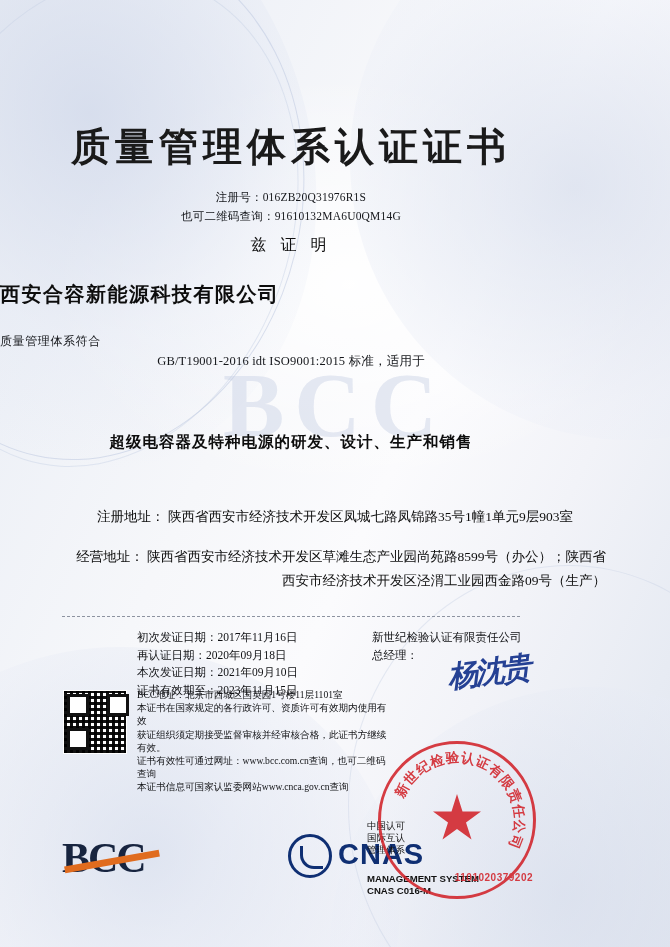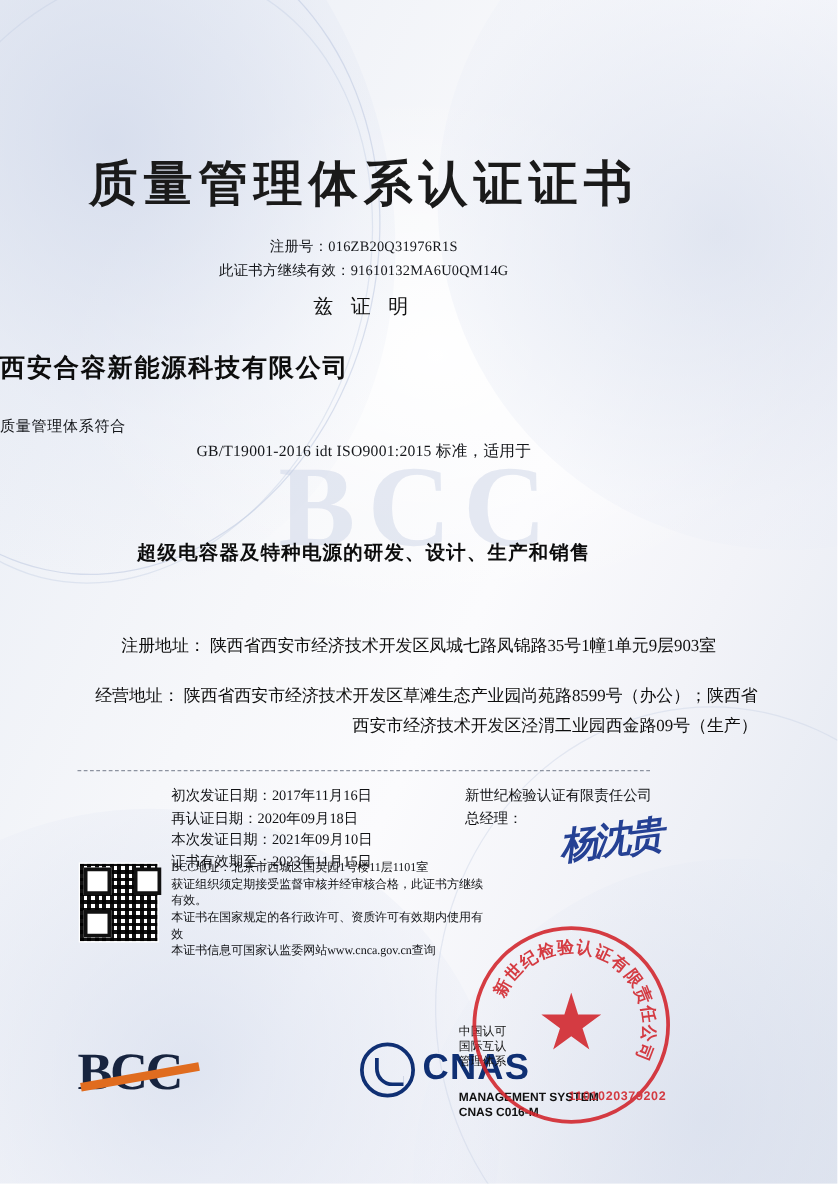--- a/index.html
+++ b/index.html
@@ -414,21 +414,21 @@
   <div class="arc arc1"></div>
   <div class="arc arc2"></div>
   <div class="arc arc3"></div>
   <div class="wm-text">BCC</div>
 
   <div class="content">
 
     <div class="title">质量管理体系认证证书</div>
 
     <div class="reg-line reg-no">注册号：016ZB20Q31976R1S</div>
-    <div class="reg-line credit-no">此证书方继续有效：91610132MA6U0QM14G</div>
+    <div class="reg-line credit-no">也可二维码查询：91610132MA6U0QM14G</div>
 
     <div class="hereby">兹 证 明</div>
 
     <div class="company">西安合容新能源科技有限公司</div>
 
     <div class="conform">质量管理体系符合</div>
     <div class="standard">GB/T19001-2016 idt ISO9001:2015 标准，适用于</div>
 
     <div class="scope">超级电容器及特种电源的研发、设计、生产和销售</div>
 
@@ -448,22 +448,23 @@
       <div>新世纪检验认证有限责任公司</div>
       <div>总经理：</div>
     </div>
 
     <div class="signature">杨沈贵</div>
 
     <div class="qr"></div>
 
     <div class="fineprint">
       <div>BCC地址：北京市西城区国英园1号楼11层1101室</div>
+      <div>本证书在国家规定的各行政许可、资质许可有效期内使用有效</div>
       <div>获证组织须定期接受监督审核并经审核合格，此证书方继续有效。</div>
-      <div>本证书在国家规定的各行政许可、资质许可有效期内使用有效</div>
+      <div>证书有效性可通过网址：www.bcc.com.cn查询，也可二维码查询</div>
       <div>本证书信息可国家认监委网站www.cnca.gov.cn查询</div>
     </div>
 
     <div class="logos">
       <div class="bcc-logo">
         <span class="b">BCC</span>
         <span class="slash"></span>
       </div>
 
 

